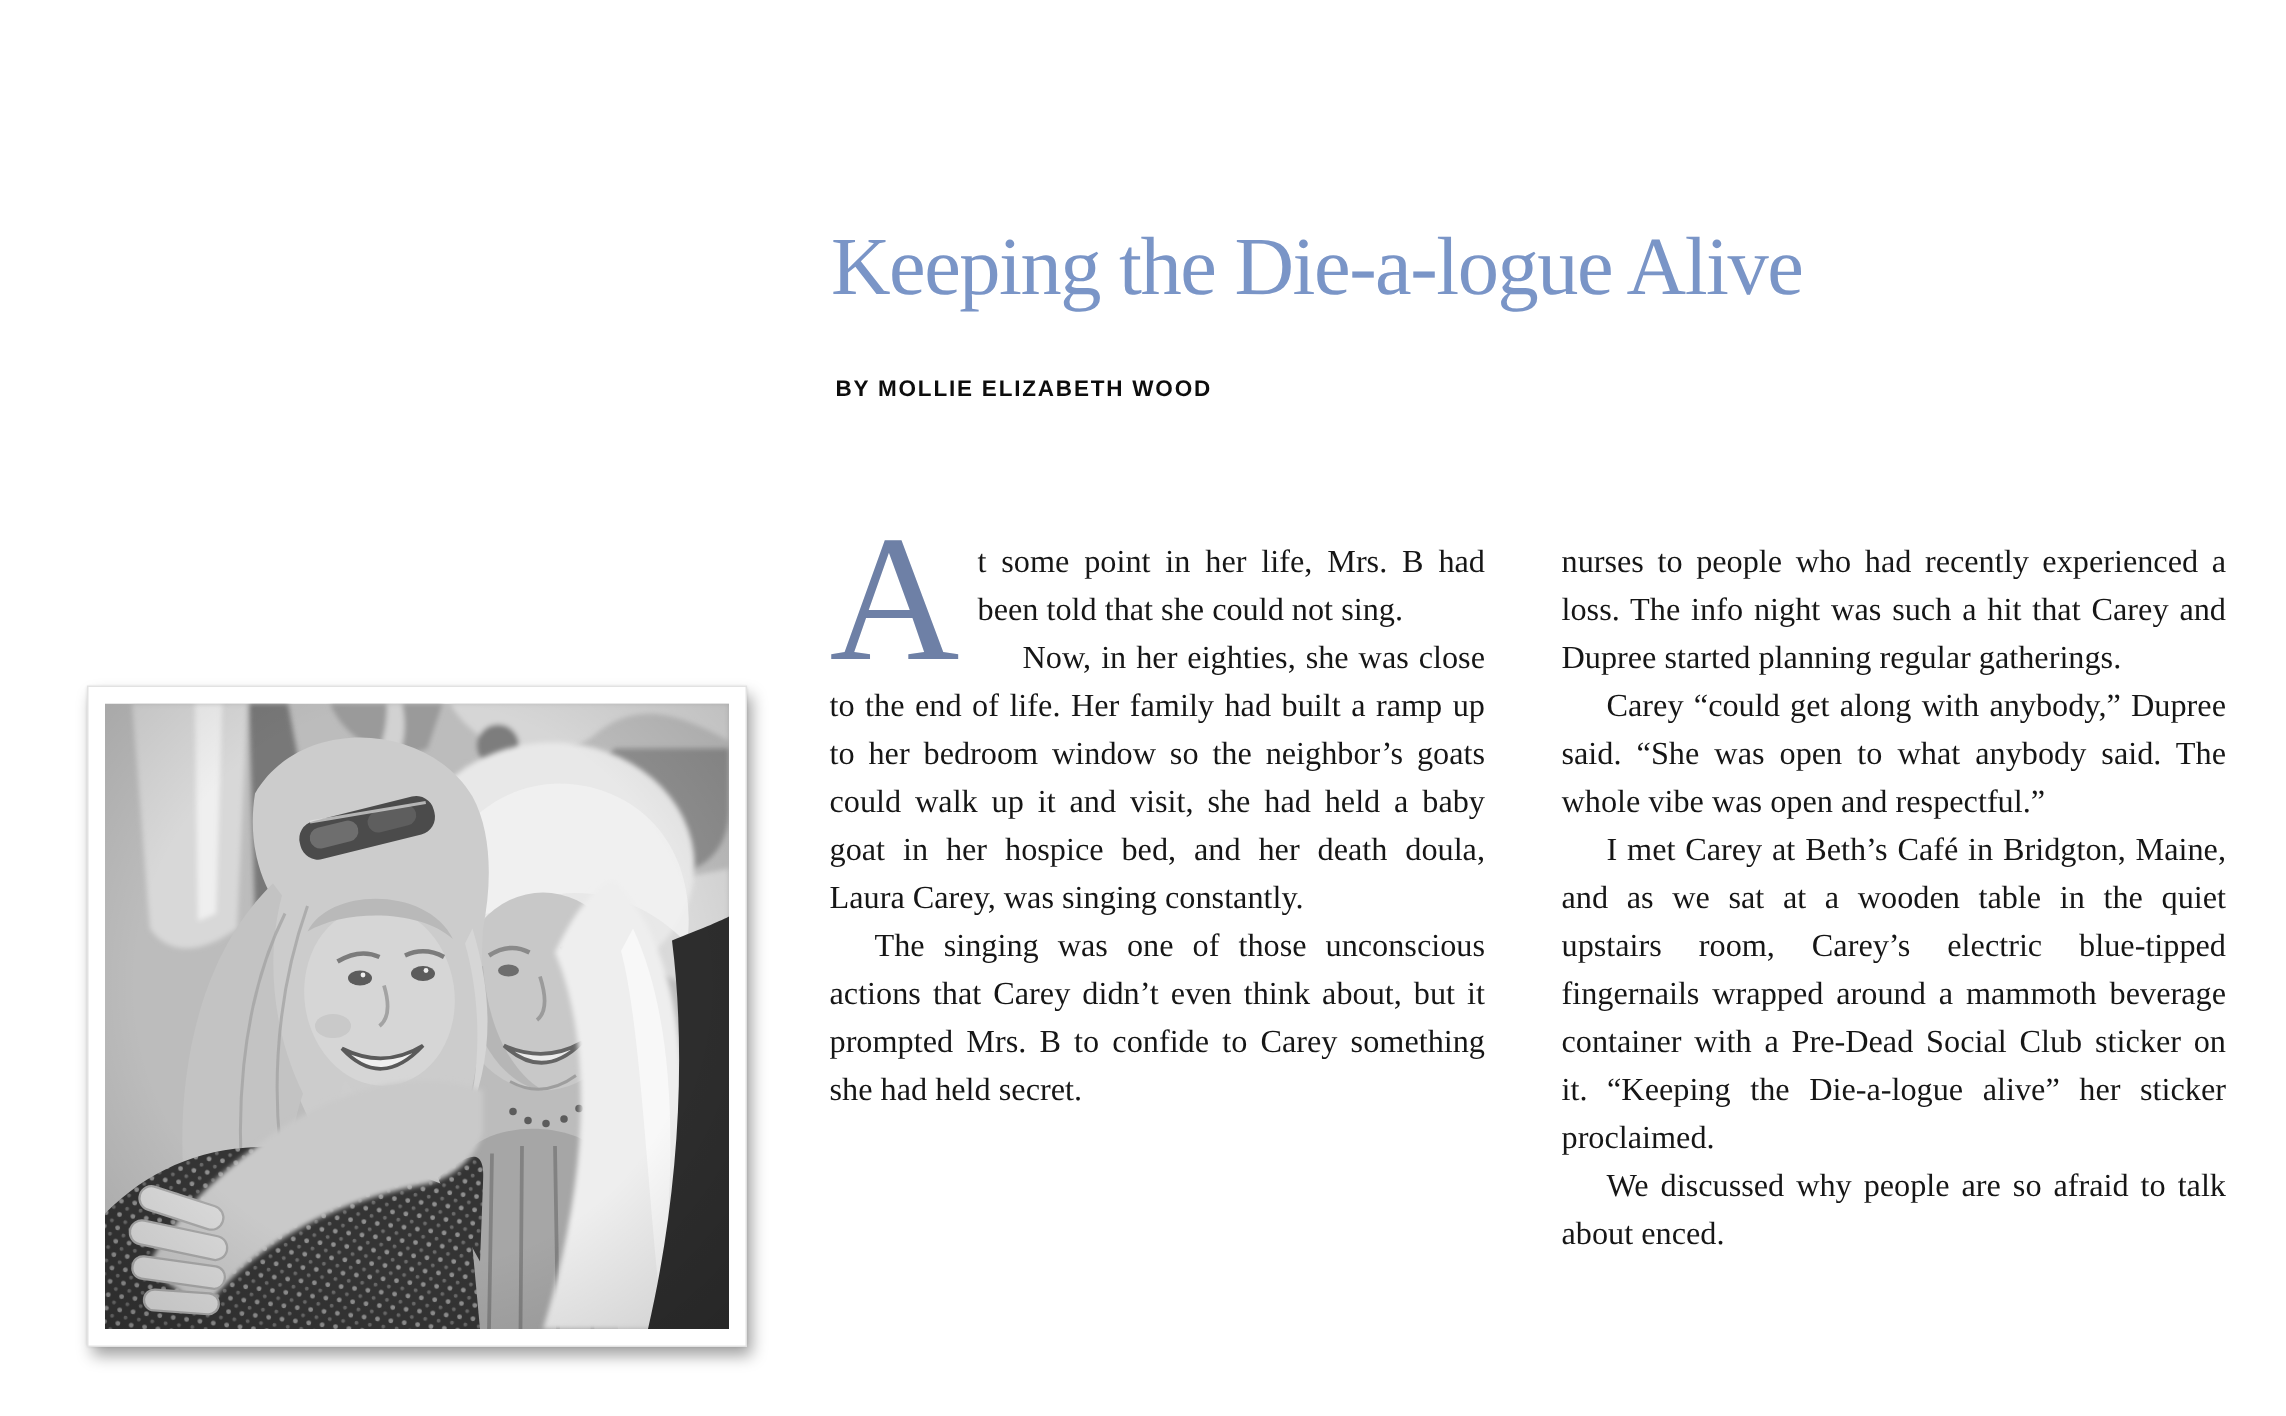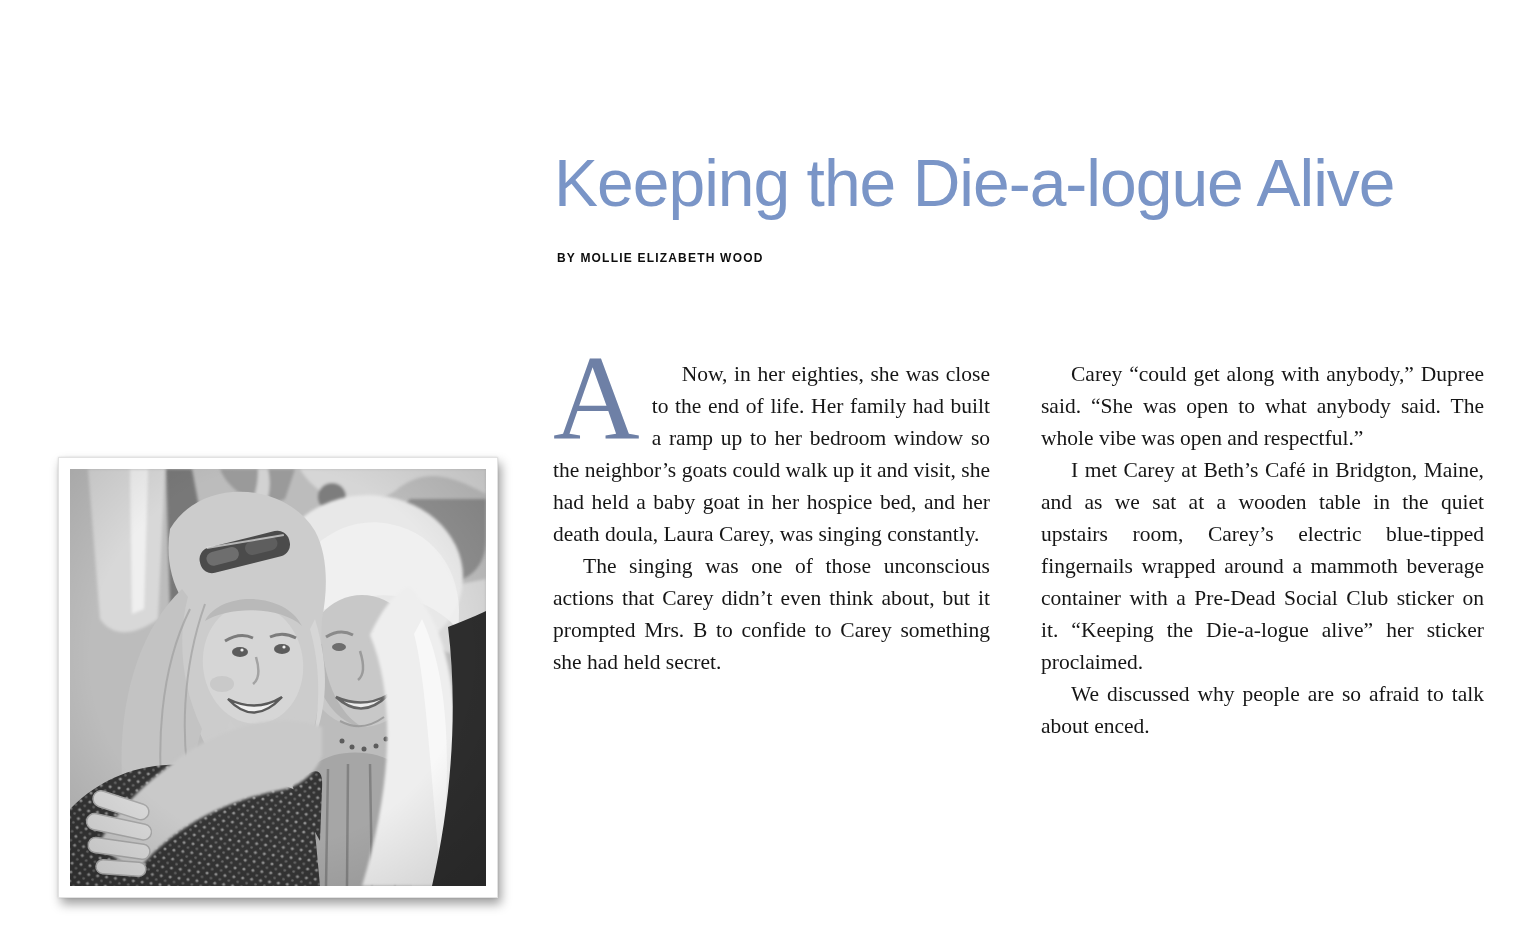--- a/index.html
+++ b/index.html
@@ -11,28 +11,28 @@
   *{box-sizing:border-box;}
   html,body{margin:0;padding:0;}
   body{
     width:1524px;height:944px;position:relative;overflow:hidden;
     background:var(--paper);
     font-family:"Liberation Serif", serif;
     color:var(--ink);
   }
   .page-title{
     position:absolute;left:554px;top:150px;margin:0;
-    font-family:Liberation Sans, sans-serif;
-    font-weight:400;font-size:66px;line-height:1;letter-spacing:-1px;
+    font-family:Liberation Serif, serif;
+    font-weight:400;font-size:55px;line-height:1;letter-spacing:-1px;
     color:var(--title_blue);white-space:nowrap;
   }
   .byline{
     position:absolute;left:557px;top:251px;
     font-family:"Liberation Sans", sans-serif;
-    font-weight:700;font-size:12px;letter-spacing:1.2px;
+    font-weight:700;font-size:15px;letter-spacing:1.2px;
     color:#0d0d0d;white-space:nowrap;
   }
   .photo-frame{
     position:absolute;left:58px;top:457px;margin:0;
     width:440px;height:441px;padding:11px;
     background:#ffffff;border:1px solid #e2e2e2;
     box-shadow:3px 6px 10px rgba(0,0,0,0.38), 0 0 2px rgba(0,0,0,0.12);
   }
   .photo-frame svg{display:block;width:416px;height:417px;}
   .col{
@@ -156,23 +156,24 @@
       <rect x="18" y="372" width="62" height="15" rx="7" transform="rotate(8 50 380)"></rect>
       <rect x="26" y="392" width="50" height="14" rx="7" transform="rotate(4 52 398)"></rect>
     </g>
 
     <rect width="416" height="417" fill="url(#vig)"></rect>
   </svg>
 </figure>
 
 <main>
   <section class="col col-1">
-    <p class="no-indent"><span class="dropcap">A</span></p>
+    <p class="no-indent"><span class="dropcap">A</span><span>t some point in her life, Mrs. B had been told that she could not sing.</span></p>
     <p>Now, in her eighties, she was close to the end of life. Her family had built a ramp up to her bedroom window so the neighbor’s goats could walk up it and visit, she had held a baby goat in her hospice bed, and her death doula, Laura Carey, was singing constantly.</p>
     <p>The singing was one of those uncon­scious actions that Carey didn’t even think about, but it prompted Mrs. B to confide to Carey something she had held secret.</p>
   </section>
 
   <section class="col col-2">
+    <p class="no-indent">nurses to people who had recently experi­enced a loss. The info night was such a hit that Carey and Dupree started planning regular gatherings.</p>
     <p>Carey “could get along with anybody,” Dupree said. “She was open to what anybody said. The whole vibe was open and respectful.”</p>
     <p>I met Carey at Beth’s Café in Bridgton, Maine, and as we sat at a wooden table in the quiet upstairs room, Carey’s electric blue-tipped fingernails wrapped around a mammoth beverage container with a Pre-Dead Social Club sticker on it. “Keeping the Die-a-logue alive” her sticker proclaimed.</p>
     <p>We discussed why people are so afraid to talk about enced.</p>
   </section>
 </main>
 
 </body></html>

